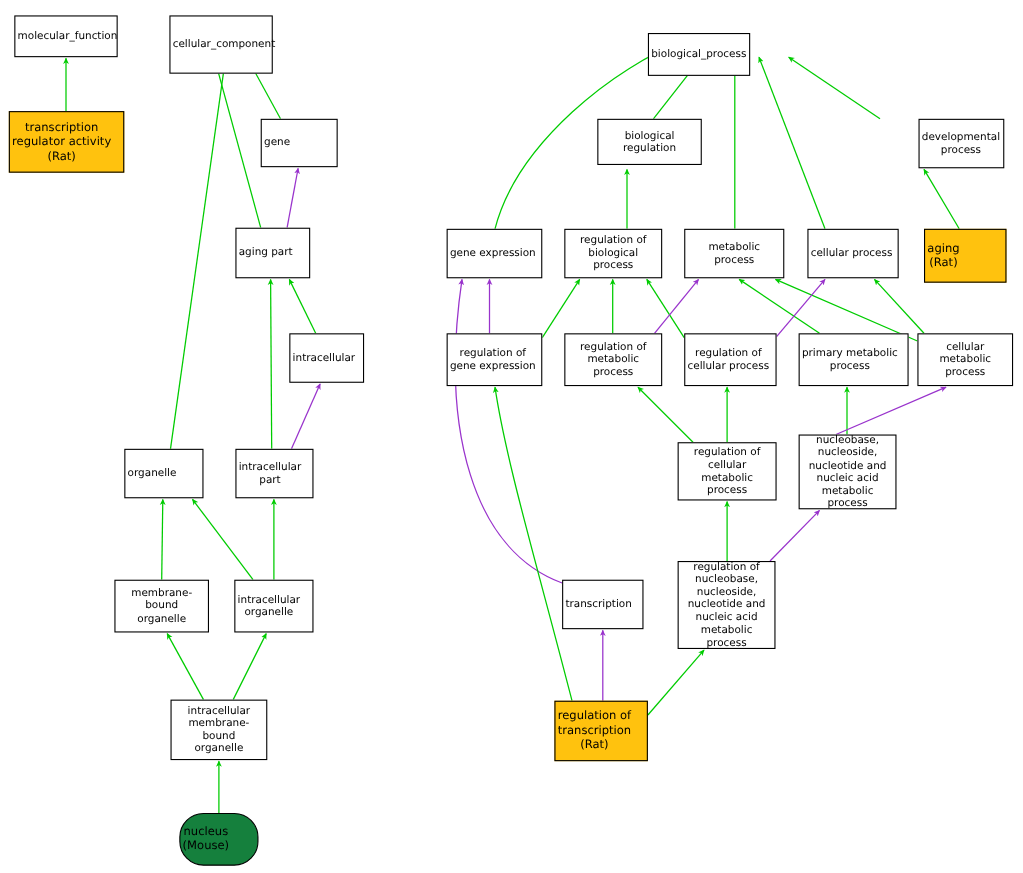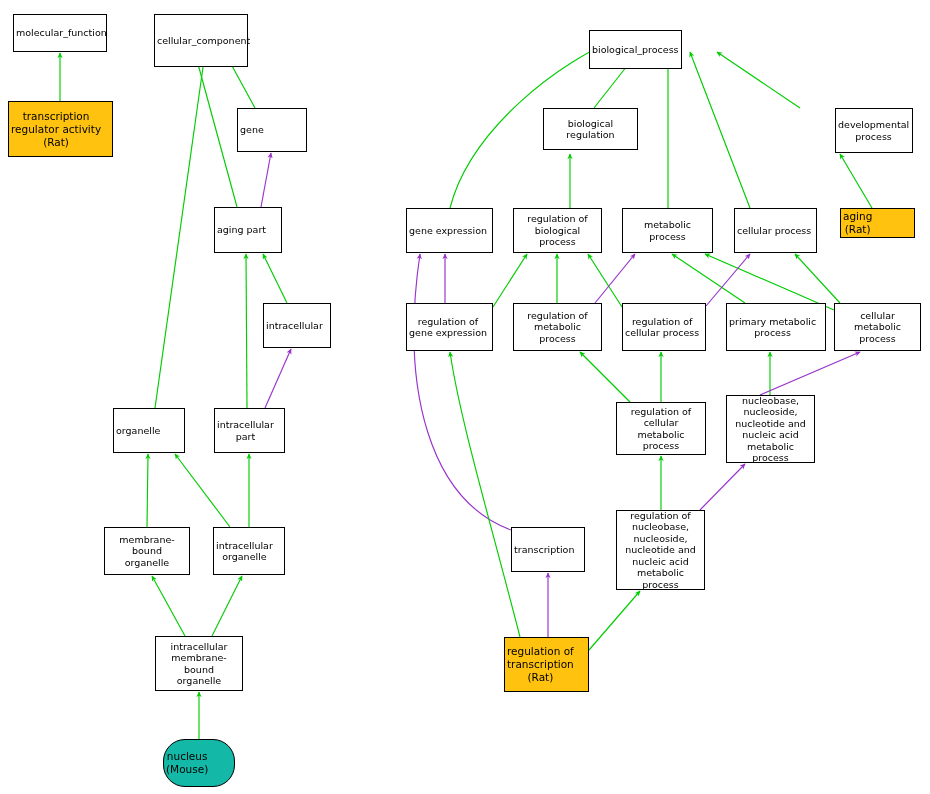--- a/index.html
+++ b/index.html
@@ -17,21 +17,21 @@
     background:#ffffff;
     display:flex;align-items:center;
     text-align:center;
     font-size:9.5px;
     line-height:11.5px;
     color:#000000;
     white-space:pre-line;
     padding:1px 2px;
   }
   .node.highlight-query{background:#FFC20E;}
-  .node.highlight-seed{background:#14b8a6;border-radius:22px;}
+  .node.highlight-seed{background:#15803d;border-radius:22px;}
   .node.highlight-query span,.node.highlight-seed span{font-size:10.5px;line-height:13px;}
 </style>
 </head>
 <body>
 
 <div id="canvas">
   <svg id="edges" viewBox="0 0 930 794" xmlns="http://www.w3.org/2000/svg">
       <defs>
         <marker id="arrow-is_a" viewBox="0 0 10 10" refX="8.5" refY="5" markerWidth="5.2" markerHeight="5.2" orient="auto" markerUnits="strokeWidth">
           <path d="M 0 0.6 L 9.5 5 L 0 9.4 L 2.6 5 Z" fill="#00cc00"></path>
@@ -91,21 +91,21 @@
       <div class="node" style="left: 237px; top: 108px; width: 70px; height: 44px;"><span>gene</span></div>
       <div class="node" style="left: 543px; top: 108px; width: 95px; height: 42px;"><span>biological regulation</span></div>
       <div class="node" style="left: 795px; top: 108px; width: 78px; height: 45px; margin-left: 40px;"><span>developmental
 process</span></div>
       <div class="node" style="left: 214px; top: 207px; width: 68px; height: 46px;"><span>aging part</span></div>
       <div class="node" style="left: 406px; top: 208px; width: 87px; height: 45px;"><span>gene expression</span></div>
       <div class="node" style="left: 513px; top: 208px; width: 89px; height: 45px;"><span>regulation of
 biological process</span></div>
       <div class="node" style="left: 622px; top: 208px; width: 91px; height: 45px;"><span>metabolic process</span></div>
       <div class="node" style="left: 734px; top: 208px; width: 83px; height: 45px;"><span>cellular process</span></div>
-      <div class="node highlight-query" style="left: 840px; top: 208px; width: 75px; height: 30px;"><span>aging
+      <div class="node highlight-query" style="left: 840px; top: 208px; width: 75px; height: 49px;"><span>aging
 (Rat)</span></div>
       <div class="node" style="left: 263px; top: 303px; width: 68px; height: 45px;"><span>intracellular</span></div>
       <div class="node" style="left: 406px; top: 303px; width: 87px; height: 48px;"><span>regulation of
 gene expression</span></div>
       <div class="node" style="left: 513px; top: 303px; width: 89px; height: 48px;"><span>regulation of
 metabolic process</span></div>
       <div class="node" style="left: 622px; top: 303px; width: 84px; height: 48px;"><span>regulation of
 cellular process</span></div>
       <div class="node" style="left: 726px; top: 303px; width: 100px; height: 48px;"><span>primary metabolic
 process</span></div>

